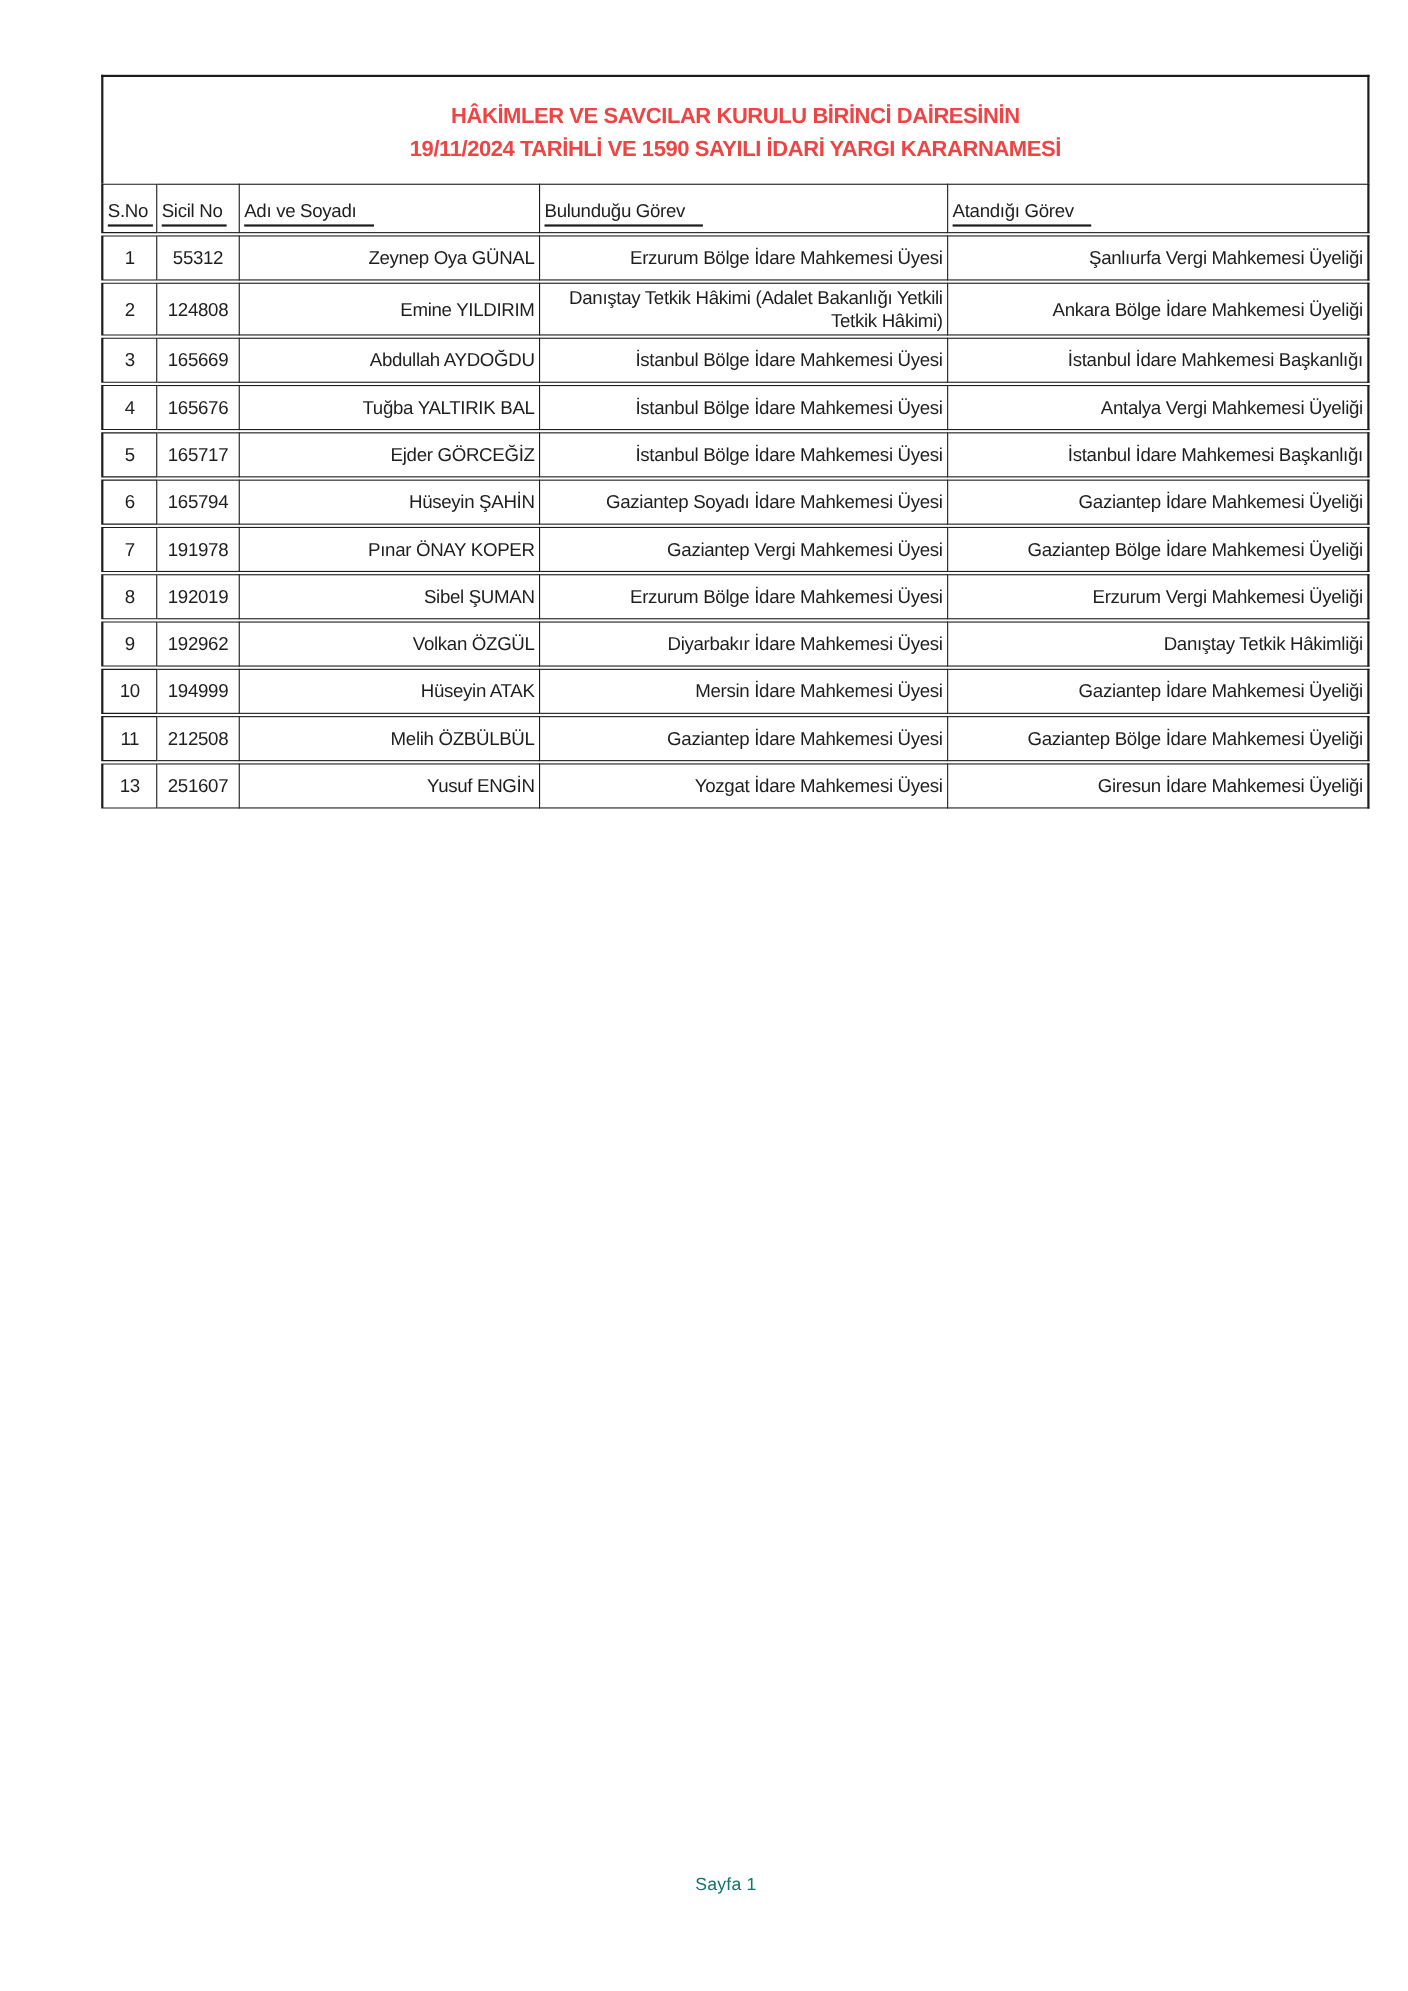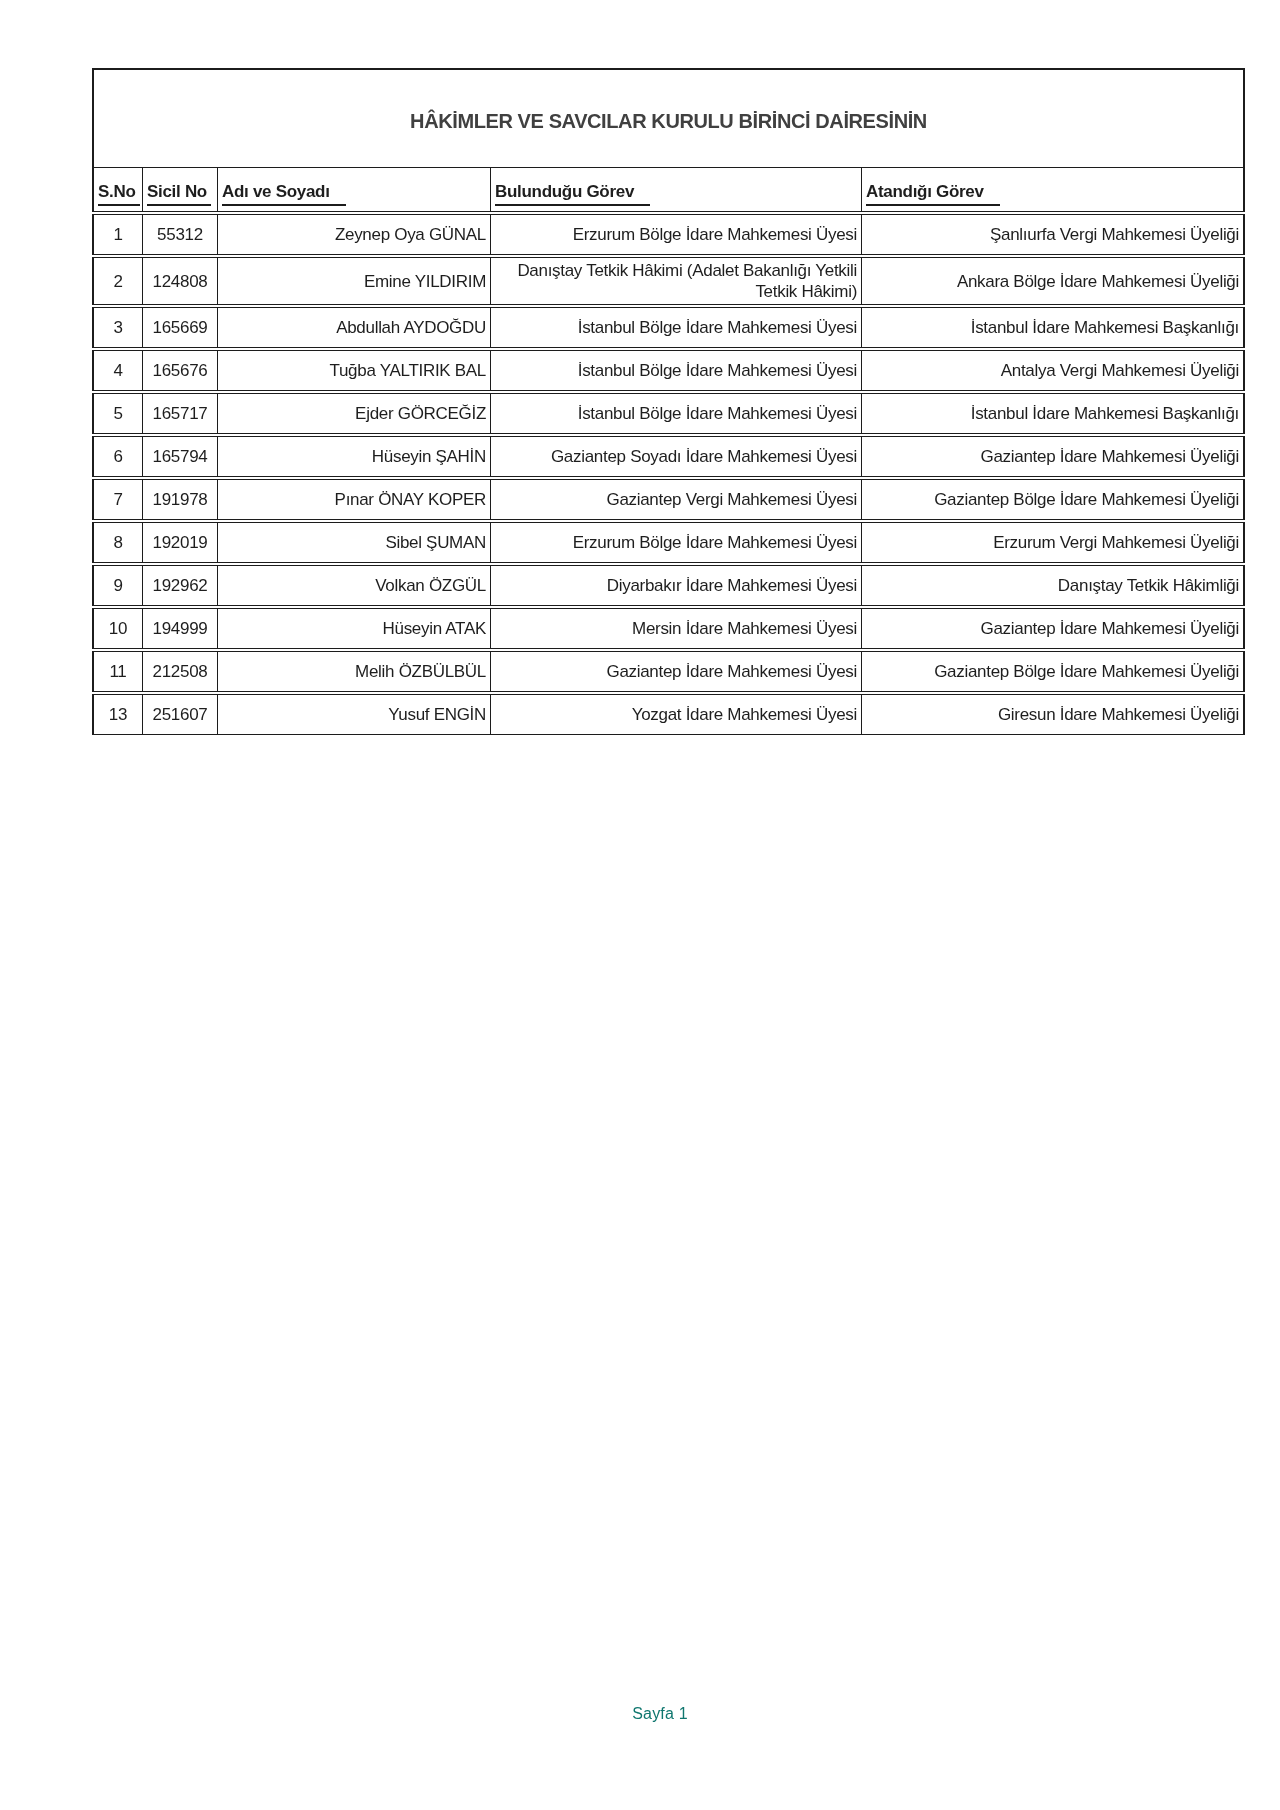--- a/index.html
+++ b/index.html
@@ -32,21 +32,21 @@
     flex-direction: column;
     justify-content: center;
     text-align: center;
     padding-top: 4px;
   }
   .title-line {
     font-size: 20px;
     font-weight: 600;
     letter-spacing: -0.4px;
     line-height: 30px;
-    color: #404040;
+    color: #ef4444;
     white-space: nowrap;
   }
   table.appointments {
     width: 100%;
     table-layout: fixed;
     border-collapse: separate;
     border-spacing: 0 2px;
     margin-top: -2px;
   }
   th, td {
@@ -56,21 +56,21 @@
     border-right: 1.5px solid #1c1c1c;
     font-size: 17px;
     letter-spacing: -0.3px;
     vertical-align: middle;
     overflow: visible;
   }
   th:first-child, td:first-child { border-left: 2px solid #1c1c1c; }
   th:last-child,  td:last-child  { border-right: 2px solid #1c1c1c; }
   th {
     height: 45px;
-    font-weight: bold;
+    font-weight: normal;
     text-align: left;
     padding: 12px 0 4px 4px;
     white-space: nowrap;
   }
   .hd-u {
     display: inline-block;
     border-bottom: 2px solid #1c1c1c;
     padding-bottom: 2px;
     padding-right: 4px;
   }
@@ -95,20 +95,21 @@
   }
 </style>
 </head>
 <body>
 
 <div class="page">
   <div class="doc">
 
     <div class="title-box">
       <div class="title-line">HÂKİMLER VE SAVCILAR KURULU BİRİNCİ DAİRESİNİN</div>
+      <div class="title-line">19/11/2024 TARİHLİ VE 1590 SAYILI İDARİ YARGI KARARNAMESİ</div>
     </div>
 
     <table class="appointments">
       <colgroup>
         <col style="width:51px">
         <col style="width:75px">
         <col style="width:273px">
         <col style="width:371px">
         <col>
       </colgroup>

